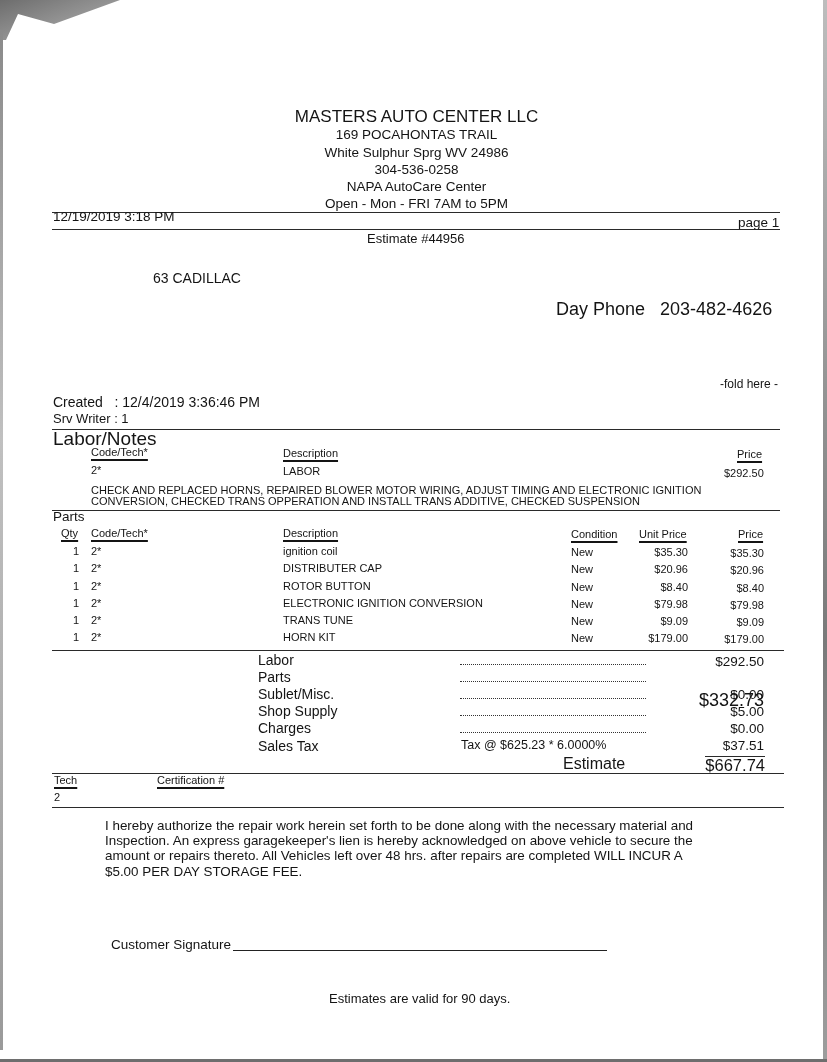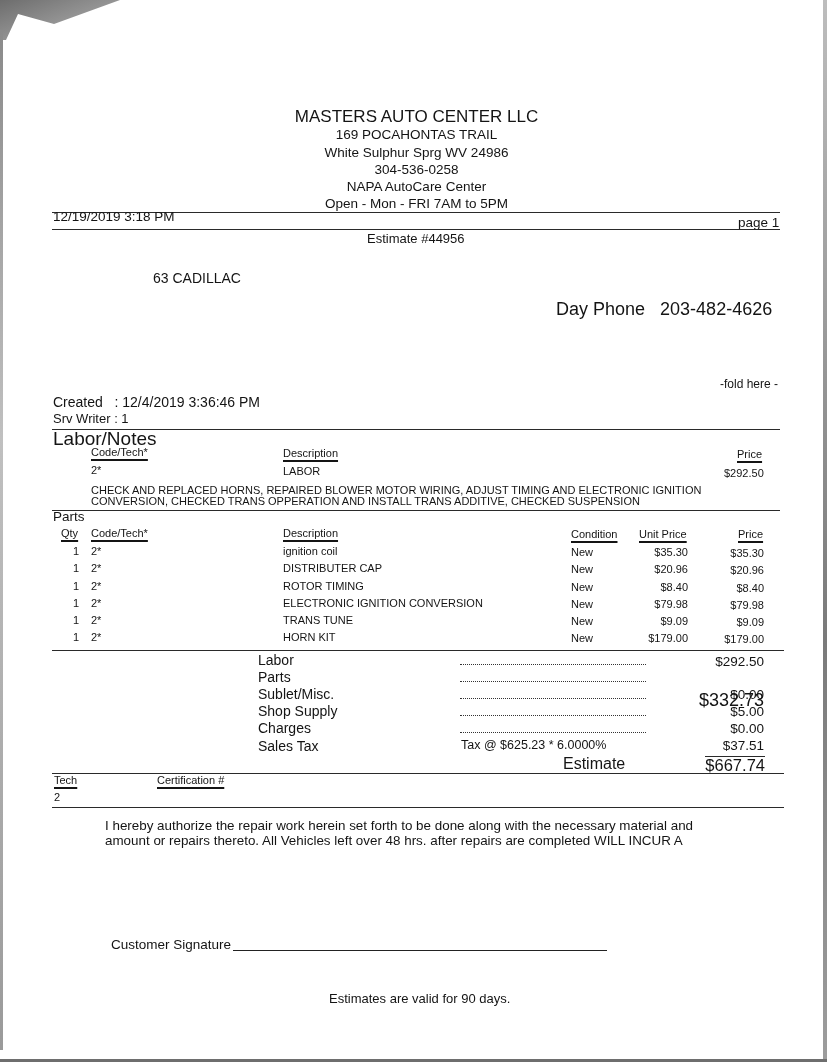--- a/index.html
+++ b/index.html
@@ -112,21 +112,21 @@
     <div class="abs small r" style="left:60px; width:19px; top:562px;">1</div>
     <div class="abs small" style="left:91px; top:562px;">2*</div>
     <div class="abs small" style="left:283px; top:562px;">DISTRIBUTER CAP</div>
     <div class="abs small" style="left:571px; top:563px;">New</div>
     <div class="abs small r" style="left:620px; width:68px; top:563px;">$20.96</div>
     <div class="abs small r" style="left:700px; width:64px; top:564px;">$20.96</div>
   </div>
   <div>
     <div class="abs small r" style="left:60px; width:19px; top:580px;">1</div>
     <div class="abs small" style="left:91px; top:580px;">2*</div>
-    <div class="abs small" style="left:283px; top:580px;">ROTOR TIMING</div>
+    <div class="abs small" style="left:283px; top:580px;">ROTOR BUTTON</div>
     <div class="abs small" style="left:571px; top:581px;">New</div>
     <div class="abs small r" style="left:620px; width:68px; top:581px;">$8.40</div>
     <div class="abs small r" style="left:700px; width:64px; top:582px;">$8.40</div>
   </div>
   <div>
     <div class="abs small r" style="left:60px; width:19px; top:597px;">1</div>
     <div class="abs small" style="left:91px; top:597px;">2*</div>
     <div class="abs small" style="left:283px; top:597px;">ELECTRONIC IGNITION CONVERSION</div>
     <div class="abs small" style="left:571px; top:598px;">New</div>
     <div class="abs small r" style="left:620px; width:68px; top:598px;">$79.98</div>
@@ -190,19 +190,21 @@
 
 <section>
   <div class="abs small u" style="left:54px; top:774px;">Tech</div>
   <div class="abs small u" style="left:157px; top:774px;">Certification #</div>
   <div class="abs small" style="left:54px; top:791px;">2</div>
 </section>
 <div class="rule" style="left:52px; top:807px; width:732px;"></div>
 
 <div class="legal">
   <span>I hereby authorize the repair work herein set forth to be done along with the necessary material and</span>
+  <span>Inspection. An express garagekeeper's lien is hereby acknowledged on above vehicle to secure the</span>
   <span>amount or repairs thereto. All Vehicles left over 48 hrs. after repairs are completed WILL INCUR A</span>
+  <span>$5.00 PER DAY STORAGE FEE.</span>
 </div>
 
 <div class="abs" style="left:111px; top:937px; font-size:13.5px;">Customer Signature</div>
 <div class="sig-line"></div>
 
 <div class="abs" style="left:329px; top:991px; font-size:13px;">Estimates are valid for 90 days.</div>
 
 </body></html>

